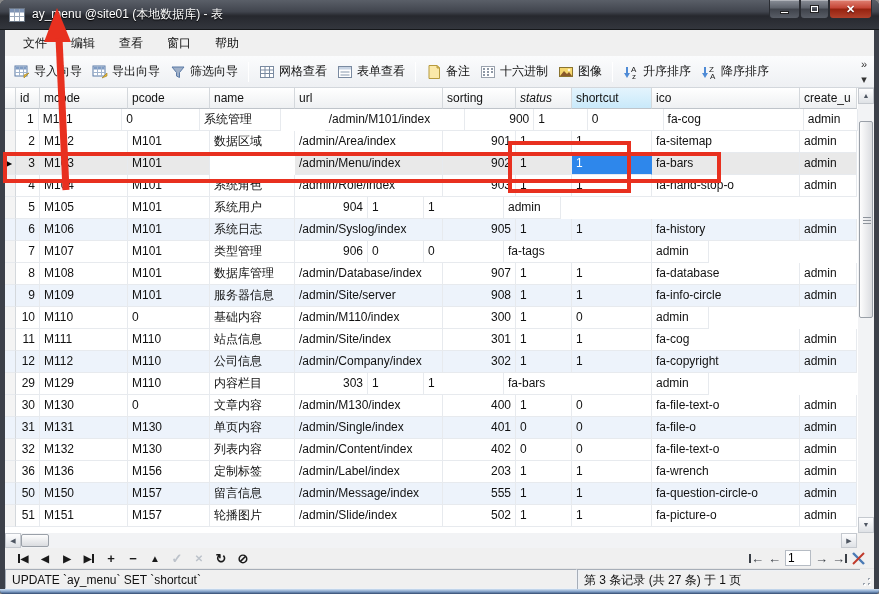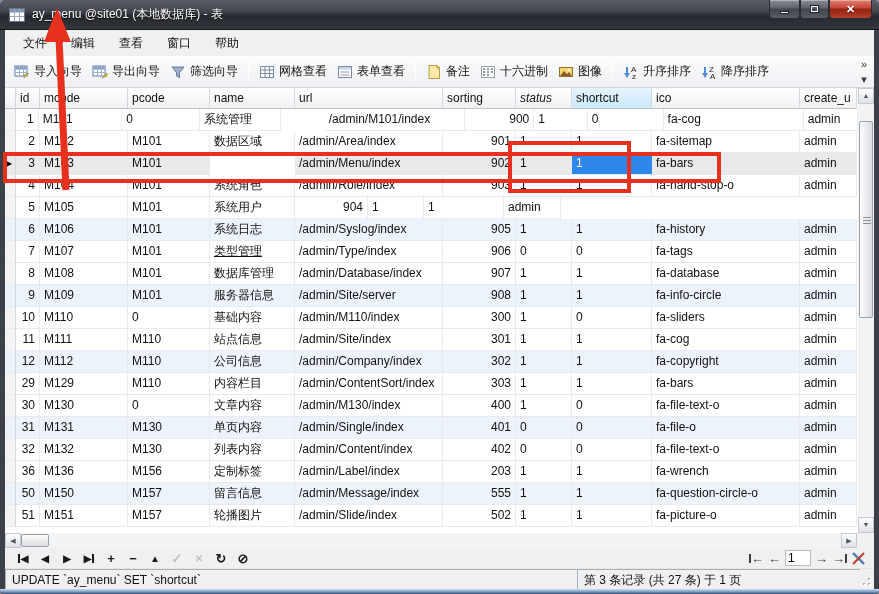--- a/index.html
+++ b/index.html
@@ -344,22 +344,21 @@
             <div class="cell" style="width: 56px;">1</div>
             <div class="cell" style="width: 80px;">1</div>
             <div class="cell" style="width: 148px;">fa-history</div>
             <div class="cell" style="width: 57px;">admin</div>
           </div>
           <div class="grow">
             <div class="cell marker" style="width: 11px;"></div>
             <div class="cell r" style="width: 24px;">7</div>
             <div class="cell" style="width: 88px;">M107</div>
             <div class="cell" style="width: 82px;">M101</div>
-            <div class="cell" style="width: 85px; text-decoration: underline;">类型管理</div>
-            <div class="cell" style="width: 148px;">/admin/Type/index</div>
+            <div class="cell" style="width: 85px;">类型管理</div>
             <div class="cell r" style="width: 73px;">906</div>
             <div class="cell" style="width: 56px;">0</div>
             <div class="cell" style="width: 80px;">0</div>
             <div class="cell" style="width: 148px;">fa-tags</div>
             <div class="cell" style="width: 57px;">admin</div>
           </div>
           <div class="grow">
             <div class="cell marker" style="width: 11px;"></div>
             <div class="cell r" style="width: 24px;">8</div>
             <div class="cell" style="width: 88px;">M108</div>
@@ -388,21 +387,20 @@
           <div class="grow">
             <div class="cell marker" style="width: 11px;"></div>
             <div class="cell r" style="width: 24px;">10</div>
             <div class="cell" style="width: 88px;">M110</div>
             <div class="cell" style="width: 82px;">0</div>
             <div class="cell" style="width: 85px;">基础内容</div>
             <div class="cell" style="width: 148px;">/admin/M110/index</div>
             <div class="cell r" style="width: 73px;">300</div>
             <div class="cell" style="width: 56px;">1</div>
             <div class="cell" style="width: 80px;">0</div>
-            <div class="cell" style="width: 148px;">fa-sliders</div>
             <div class="cell" style="width: 57px;">admin</div>
           </div>
           <div class="grow">
             <div class="cell marker" style="width: 11px;"></div>
             <div class="cell r" style="width: 24px;">11</div>
             <div class="cell" style="width: 88px;">M111</div>
             <div class="cell" style="width: 82px;">M110</div>
             <div class="cell" style="width: 85px;">站点信息</div>
             <div class="cell" style="width: 148px;">/admin/Site/index</div>
             <div class="cell r" style="width: 73px;">301</div>
@@ -423,21 +421,20 @@
             <div class="cell" style="width: 80px;">1</div>
             <div class="cell" style="width: 148px;">fa-copyright</div>
             <div class="cell" style="width: 57px;">admin</div>
           </div>
           <div class="grow">
             <div class="cell marker" style="width: 11px;"></div>
             <div class="cell r" style="width: 24px;">29</div>
             <div class="cell" style="width: 88px;">M129</div>
             <div class="cell" style="width: 82px;">M110</div>
             <div class="cell" style="width: 85px;">内容栏目</div>
-            <div class="cell" style="width: 148px;">/admin/ContentSort/index</div>
             <div class="cell r" style="width: 73px;">303</div>
             <div class="cell" style="width: 56px;">1</div>
             <div class="cell" style="width: 80px;">1</div>
             <div class="cell" style="width: 148px;">fa-bars</div>
             <div class="cell" style="width: 57px;">admin</div>
           </div>
           <div class="grow">
             <div class="cell marker" style="width: 11px;"></div>
             <div class="cell r" style="width: 24px;">30</div>
             <div class="cell" style="width: 88px;">M130</div>

